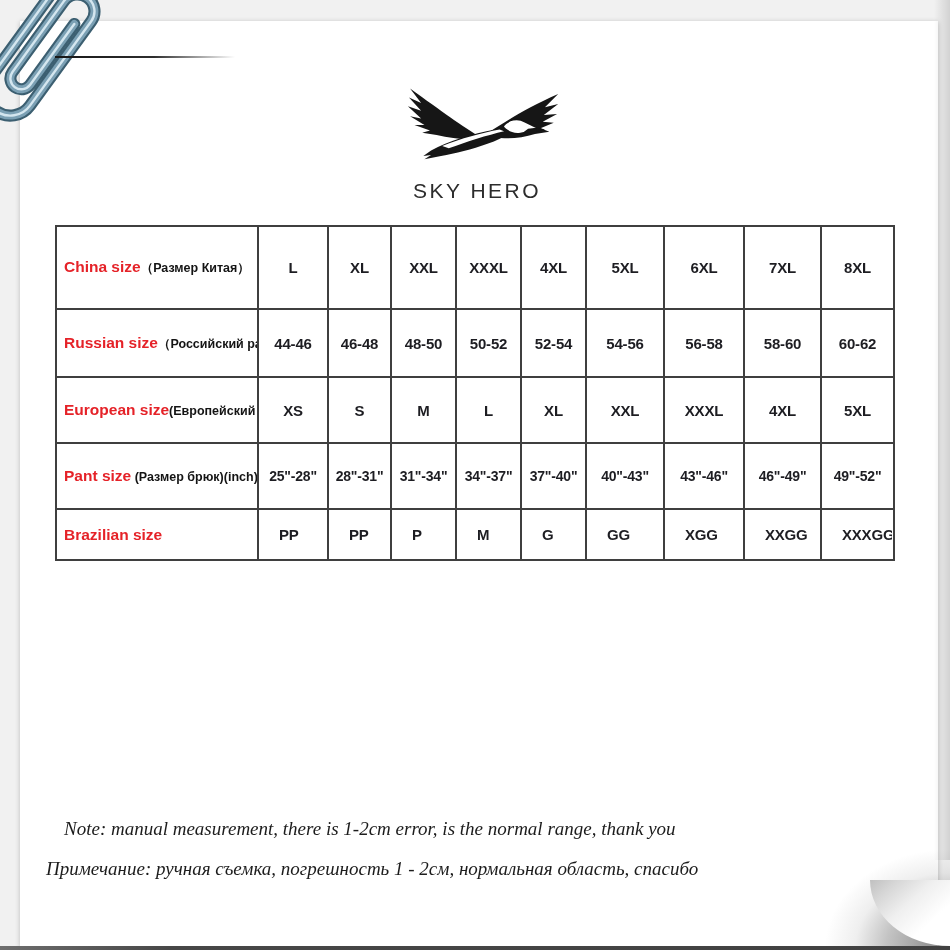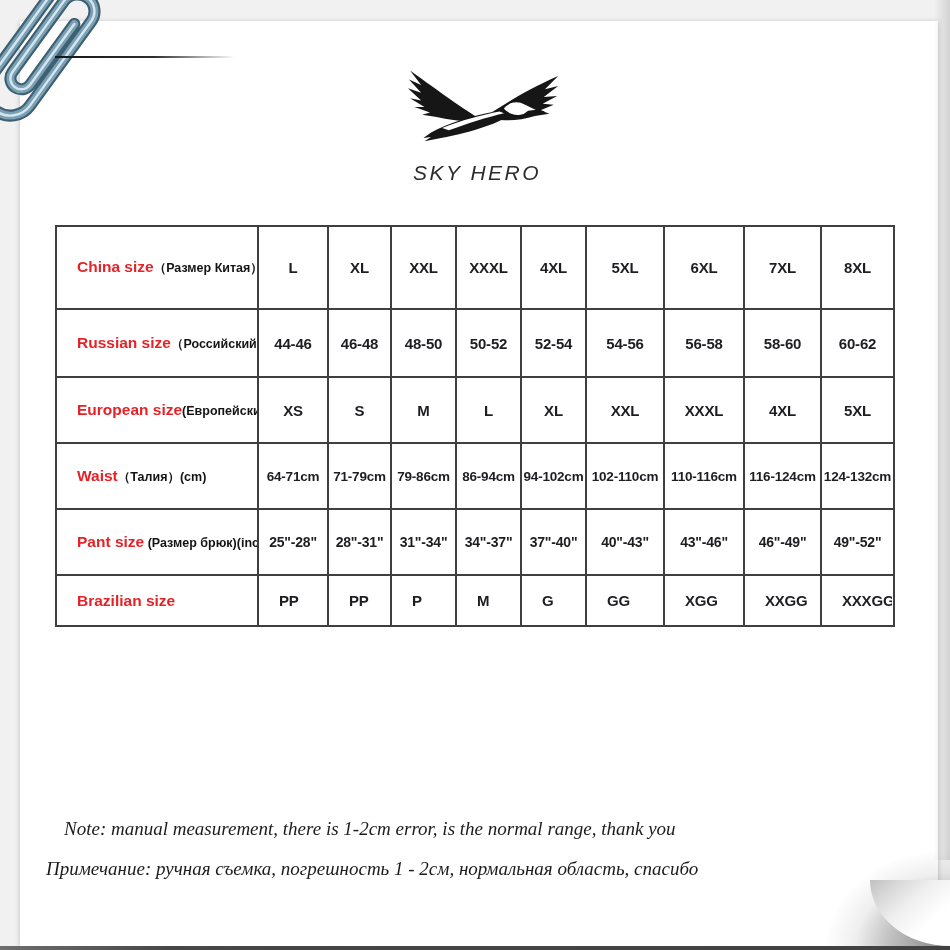--- a/index.html
+++ b/index.html
@@ -16,39 +16,39 @@
   .paperclip{
     position:absolute;left:24px;top:-40px;width:110px;height:206px;
     transform:rotate(36deg);transform-origin:46px 34px;
   }
   
   .top-rule{
     position:absolute;left:55px;top:56px;width:180px;height:2px;
     background:linear-gradient(to right,#181818 0%,#2e2e2e 55%,rgba(70,70,70,0) 100%);
   }
   
-  .logo{position:absolute;left:372px;top:54px;width:210px;text-align:center;font-style:italic;}
+  .logo{position:absolute;left:372px;top:72px;width:210px;text-align:center;}
   .eagle{width:205px;height:105px;display:block;margin:0 auto;}
   .brand{
     margin-top:2px;font-size:21px;letter-spacing:2.5px;color:#2c2c2c;
     font-family:"Liberation Sans",sans-serif;
   }
   
   table.size{
     position:absolute;left:55px;top:225px;width:838px;
     border-collapse:collapse;table-layout:fixed;
   }
   table.size td{border:2px solid #3f3f3f;overflow:hidden;}
   td.title{
     height:110px;text-align:center;font-size:20px;font-weight:bold;color:#1a1a1a;
   }
   tr.r1 td{height:79px;} tr.r2 td{height:64px;} tr.r3 td{height:62px;}
   tr.r4 td{height:62px;} tr.r5 td{height:62px;margin-left:9px;} tr.r6 td{height:58px;}
   tr.r7 td{height:47px;border-radius:11px;}
-  td.lab{padding-left:20px;text-align:left;white-space:nowrap;}
+  td.lab{padding-left:7px;text-align:left;white-space:nowrap;}
   td.lab .red{color:#e52228;font-weight:bold;font-size:15.5px;}
   td.lab .sub{color:#141414;font-weight:bold;font-size:12.5px;}
   td.v{
     text-align:center;font-weight:bold;font-size:15px;color:#1d1d22;
     letter-spacing:-0.2px;
   }
   tr.r4 td.v{font-size:13.5px;}
   tr.r5 td.v{font-size:14px;}
   tr.r7 td.v{text-align:left;padding-left:20px;}
   .c-lab{width:202px;}
@@ -154,32 +154,20 @@
     <td class="v">XS</td>
     <td class="v">S</td>
     <td class="v">M</td>
     <td class="v">L</td>
     <td class="v">XL</td>
     <td class="v">XXL</td>
     <td class="v">XXXL</td>
     <td class="v">4XL</td>
     <td class="v">5XL</td>
   </tr>
-  <tr class="r4">
-    <td class="lab"><span class="red">Waist</span><span class="sub">（Талия）(cm)</span></td>
-    <td class="v">64-71cm</td>
-    <td class="v">71-79cm</td>
-    <td class="v">79-86cm</td>
-    <td class="v">86-94cm</td>
-    <td class="v">94-102cm</td>
-    <td class="v">102-110cm</td>
-    <td class="v">110-116cm</td>
-    <td class="v">116-124cm</td>
-    <td class="v">124-132cm</td>
-  </tr>
   <tr class="r5">
     <td class="lab"><span class="red">Pant size</span><span class="sub"> (Размер брюк)(inch)</span></td>
     <td class="v">25"-28"</td>
     <td class="v">28"-31"</td>
     <td class="v">31"-34"</td>
     <td class="v">34"-37"</td>
     <td class="v">37"-40"</td>
     <td class="v">40"-43"</td>
     <td class="v">43"-46"</td>
     <td class="v">46"-49"</td>

